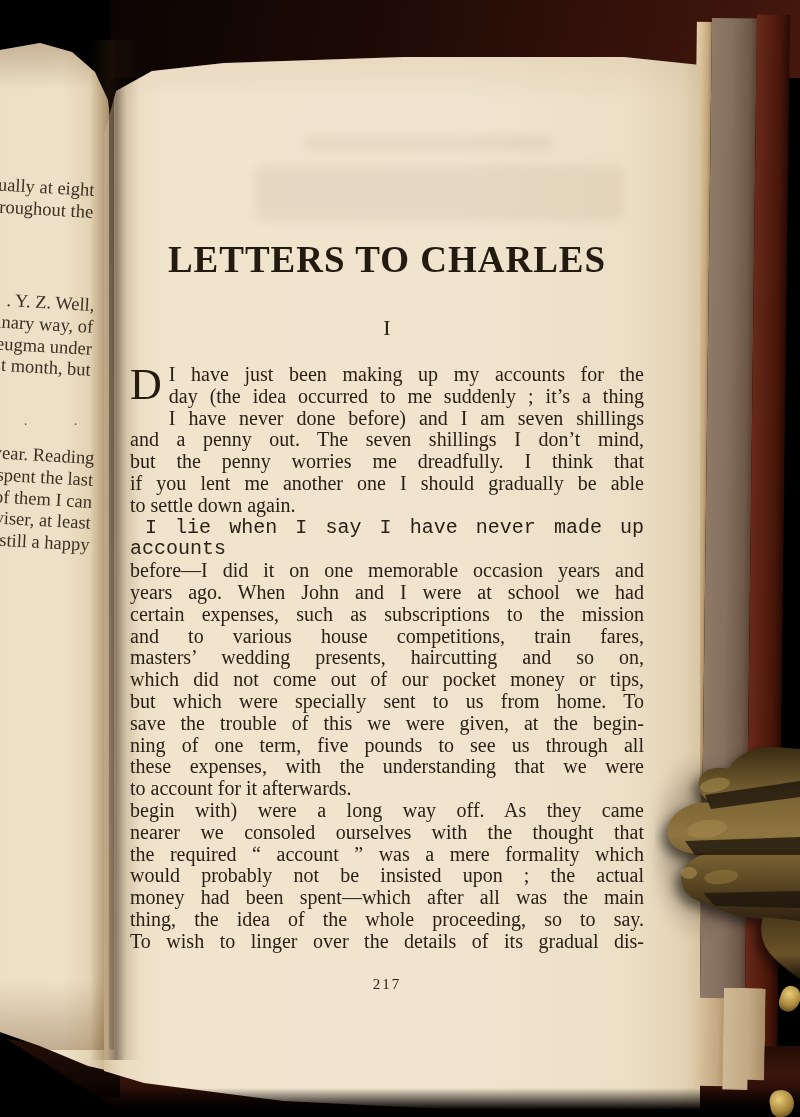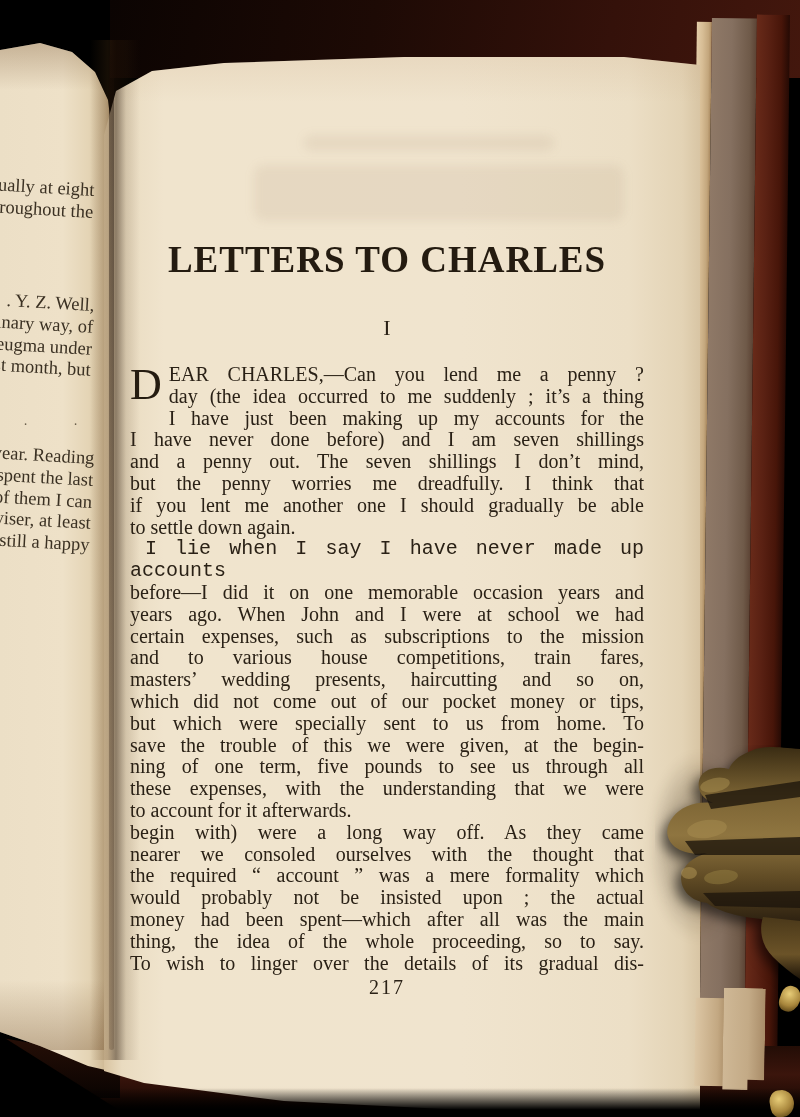--- a/index.html
+++ b/index.html
@@ -64,21 +64,21 @@
   .section-numeral{position:absolute;left:0;top:280px;width:100%;text-align:center;
     font-size:22px;color:#2a2116;}
   .body-copy{position:absolute;left:0;top:329px;width:514px;
     font-size:20px;line-height:21.8px;}
   .line{text-align:justify;text-align-last:justify;}
   .line.last{text-align-last:left;}
   .line.indent{text-indent:15px;font-family:Liberation Mono, monospace;}
   .dropcap{float:left;font-size:44px;line-height:38px;height:42px;
     padding:2px 7px 0 0;color:#241b10;}
   .page-number{position:absolute;left:0;top:941px;width:100%;text-align:center;
-    font-size:20px;letter-spacing:2px;color:#2a2116;}
+    font-size:15px;letter-spacing:2px;color:#2a2116;}
 
   
   .gutter-shadow{left:90px;top:40px;width:50px;height:1020px;
     background:linear-gradient(to right,rgba(60,35,15,0),rgba(85,55,22,.25) 35%,
                rgba(35,18,6,.45) 52%,rgba(70,45,18,.14) 72%,rgba(60,35,15,0));}
   .gutter-crease{left:109px;top:55px;width:5px;height:995px;border-radius:3px;
     background:linear-gradient(to bottom,rgba(25,12,5,.45),rgba(50,28,12,.2));}
 
   
   .stack1{left:695px;top:998px;width:32px;height:88px;transform:rotate(1deg);
@@ -137,23 +137,22 @@
 
 <div class="abs page-right">
   <div class="abs ghost ghost1"></div>
   <div class="abs ghost ghost2"></div>
   <div class="text-block">
     <div class="chapter-title">LETTERS TO CHARLES</div>
     <div class="section-numeral">I</div>
     <div class="body-copy" id="body-text">
         <div class="para">
           <span class="dropcap">D</span>
-          <div class="line">EAR CHARLES,—Can you lend me a penny ?</div>
+          <div class="line">I have just been making up my accounts for the</div>
           <div class="line">day (the idea occurred to me suddenly ;  it’s a thing</div>
-          <div class="line">I have just been making up my accounts for the</div>
           <div class="line">I have never done before) and I am seven shillings</div>
           <div class="line">and a penny out.  The seven shillings I don’t mind,</div>
           <div class="line">but the penny worries me dreadfully.  I think that</div>
           <div class="line">if you lent me another one I should gradually be able</div>
           <div class="line last">to settle down again.</div>
         </div>
         <div class="para">
           <div class="line indent">I lie when I say I have never made up accounts</div>
           <div class="line">before—I did it on one memorable occasion years and</div>
           <div class="line">years ago.  When John and I were at school we had</div>

